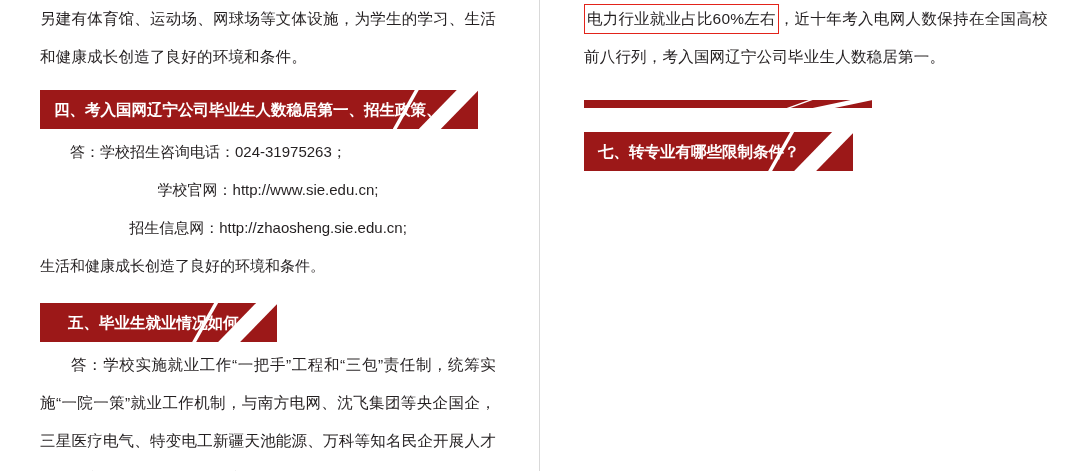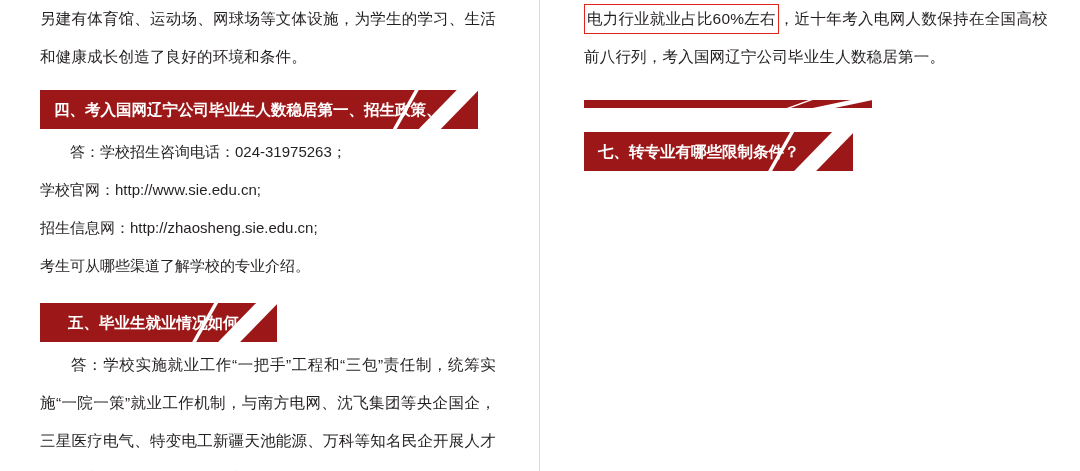--- a/index.html
+++ b/index.html
@@ -106,20 +106,21 @@
     margin-top: 4px;
   }
   .contact-block p {
     margin: 0;
     font-size: 15px;
     line-height: 38px;
   }
   .mono-url {
     font-family: "Liberation Sans", sans-serif;
     letter-spacing: 0px;
+    text-align: center;
   }
 </style>
 </head>
 <body>
 
 <div class="page">
 
   <div class="column left">
 
     <p class="body-text">另建有体育馆、运动场、网球场等文体设施，为学生的学习、生活和健康成长创造了良好的环境和条件。</p>
@@ -129,21 +130,21 @@
         <span class="hline">四、考入国网辽宁公司毕业生人数稳居第一、招生政策、</span>
         <span class="slash"></span>
         <span class="slash2"></span>
       </div>
     </div>
 
     <div class="contact-block">
       <p class="contact-line">答：学校招生咨询电话：024-31975263；</p>
       <p class="contact-line sub mono-url">学校官网：http://www.sie.edu.cn;</p>
       <p class="contact-line sub mono-url">招生信息网：http://zhaosheng.sie.edu.cn;</p>
-      <p class="contact-line sub">考生可从哪些渠道了解学校的专业介绍。</p>
+      <p class="contact-line sub">生活和健康成长创造了良好的环境和条件。</p>
     </div>
 
     <div class="heading-wrap" style="margin-top:18px;">
       <div class="hbox" style="width:52%;padding-left:28px;">
         <span class="hline">五、毕业生就业情况如何？</span>
         <span class="slash"></span>
         <span class="slash2"></span>
       </div>
     </div>
 

